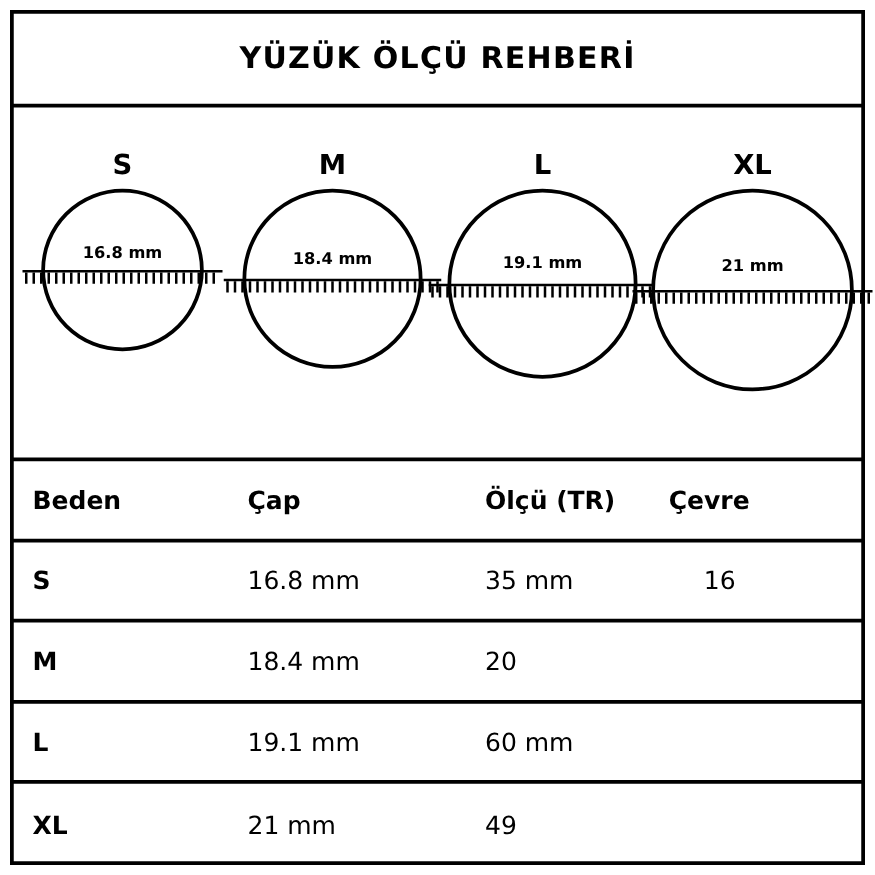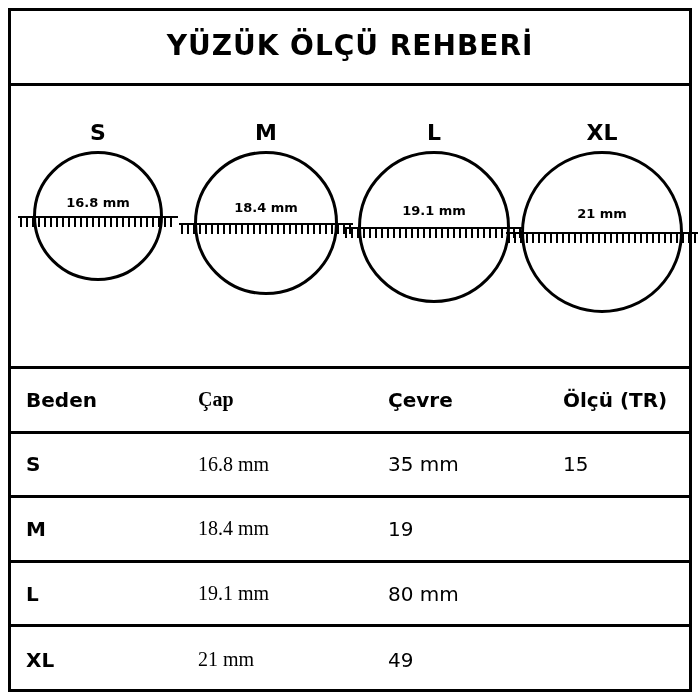--- a/index.html
+++ b/index.html
@@ -36,21 +36,21 @@
     left: 8px;
     top: 8px;
     width: 684px;
     height: 78px;
     display: flex;
     align-items: center;
     justify-content: center;
     border-bottom: 3px solid #000;
   }
   .title-text {
-    font-size: 28px;
+    font-size: 24px;
     font-weight: bold;
     letter-spacing: 1px;
     color: #000;
     text-align: right;
     white-space: nowrap;
   }
 
   
   .rings-band {
     position: absolute;
@@ -144,21 +144,21 @@
   }
   .trow:last-child { border-bottom: none; }
   .tcell {
     font-size: 20px;
     color: #000;
     padding-left: 18px;
     white-space: nowrap;
     overflow: hidden;
   }
   .c0 { width: 172px; }
-  .c1 { width: 190px; font-family: Liberation Serif, serif; }
+  .c1 { width: 190px; }
   .c2 { width: 175px; }
   .c3 { width: 147px; }
   .head .tcell { font-weight: bold; }
   .sizecol { font-weight: bold; }
 </style>
 </head>
 <body>
 
 <div id="sheet">
 
@@ -333,41 +333,41 @@
       </div>
 
     </div>
   </div>
 
   <div class="table">
 
     <div class="trow head">
       <div class="tcell c0">Beden</div>
       <div class="tcell c1">Çap</div>
+      <div class="tcell c3">Ölçü (TR)</div>
       <div class="tcell c2">Çevre</div>
-      <div class="tcell c3">Ölçü (TR)</div>
     </div>
 
     <div class="trow">
       <div class="tcell c0 sizecol">S</div>
       <div class="tcell c1">16.8 mm</div>
       <div class="tcell c2">35 mm</div>
-      <div class="tcell c3">15</div>
+      <div class="tcell c3">16</div>
     </div>
 
     <div class="trow">
       <div class="tcell c0 sizecol">M</div>
       <div class="tcell c1">18.4 mm</div>
-      <div class="tcell c3">19</div>
+      <div class="tcell c3">20</div>
     </div>
 
     <div class="trow">
       <div class="tcell c0 sizecol">L</div>
       <div class="tcell c1">19.1 mm</div>
-      <div class="tcell c2">80 mm</div>
+      <div class="tcell c2">60 mm</div>
     </div>
 
     <div class="trow">
       <div class="tcell c0 sizecol">XL</div>
       <div class="tcell c1">21 mm</div>
       <div class="tcell c3">49</div>
     </div>
 
   </div>
 

